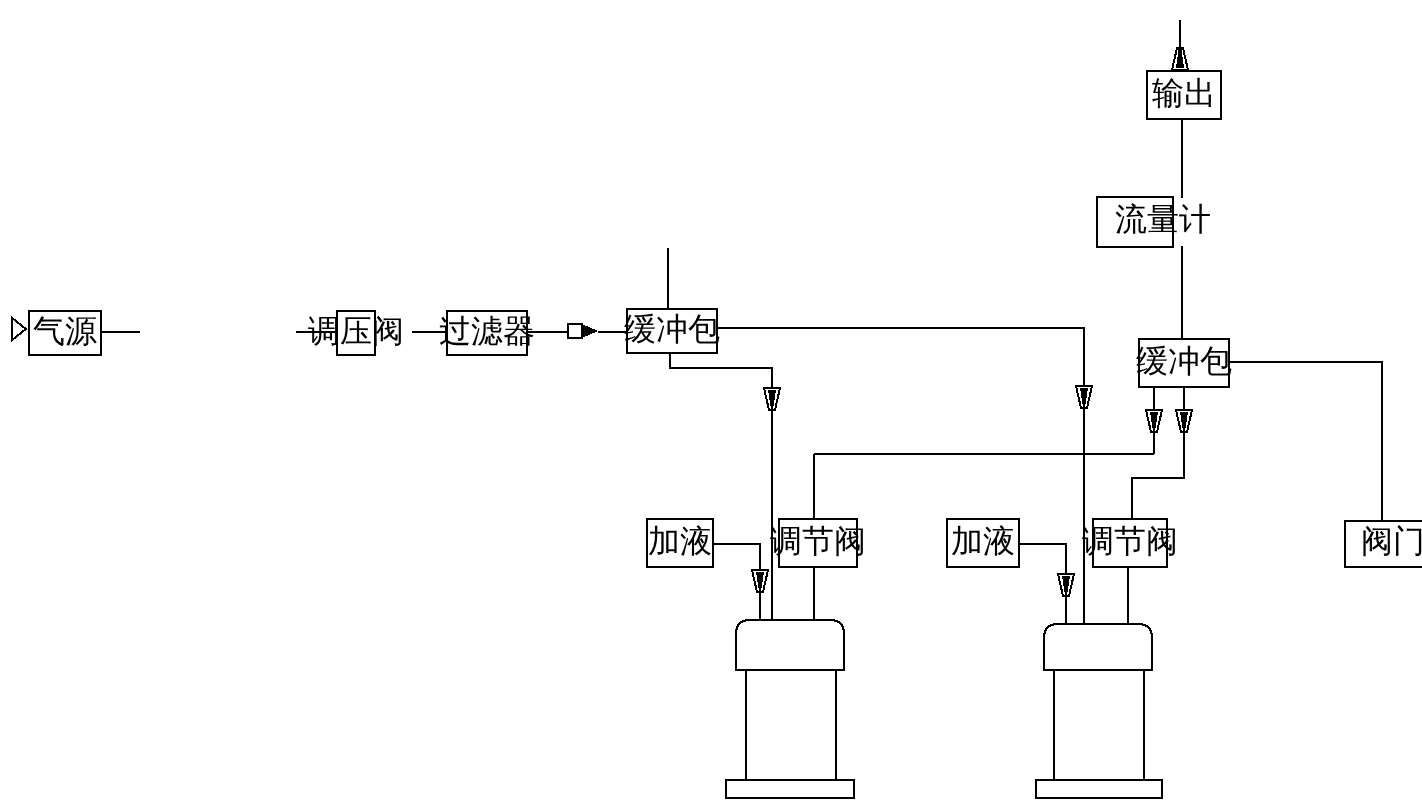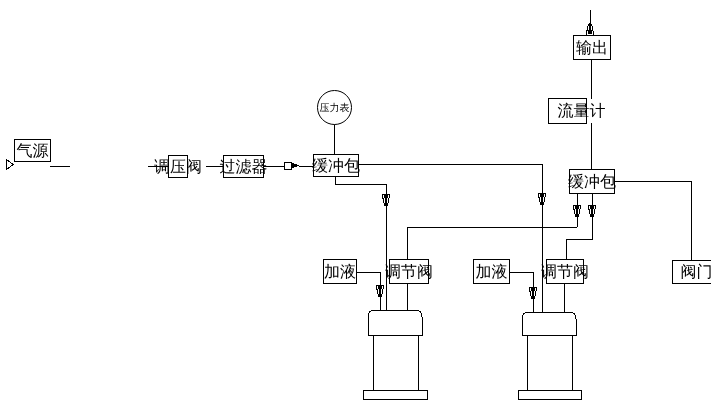--- a/index.html
+++ b/index.html
@@ -117,30 +117,29 @@
       <polygon points="529,287 537,287 534.5,298 531.5,298" fill="#fff"></polygon>
       <polygon points="531,288 535,288 533,301" fill="#000" stroke="none"></polygon>
     </g>
 
     <g>
       <polygon points="586,35 594,35 591.5,24 588.5,24" fill="#fff"></polygon>
       <polygon points="588,34 592,34 590,19" fill="#000" stroke="none"></polygon>
     </g>
   </svg>
 
-  <div class="node" style="left:14px;top:139px;width:37px;height:23px;">气源</div>
+  <div class="node" style="left:14px;top:155px;width:37px;height:23px;">气源</div>
 
 
   <div class="node" style="left:168px;top:155px;width:20px;height:23px;">调压阀</div>
 
   <div class="node" style="left:223px;top:155px;width:41px;height:23px;">过滤器</div>
 
   <div class="node" style="left:313px;top:154px;width:46px;height:23px;">缓冲包</div>
 
-  <div class="gauge" style="left:317px;top:90px;width:35px;height:35px;">压力表</div>
 
   <div class="node" style="left:573px;top:35px;width:38px;height:25px;">输出</div>
 
   <div class="node" style="left:548px;top:98px;width:39px;height:26px;padding-left:28px;">流量计</div>
 
   <div class="node" style="left:569px;top:169px;width:46px;height:25px;">缓冲包</div>
 
   <div class="node" style="left:323px;top:259px;width:34px;height:25px;">加液</div>
 
   <div class="node" style="left:389px;top:259px;width:40px;height:25px;">调节阀</div>

